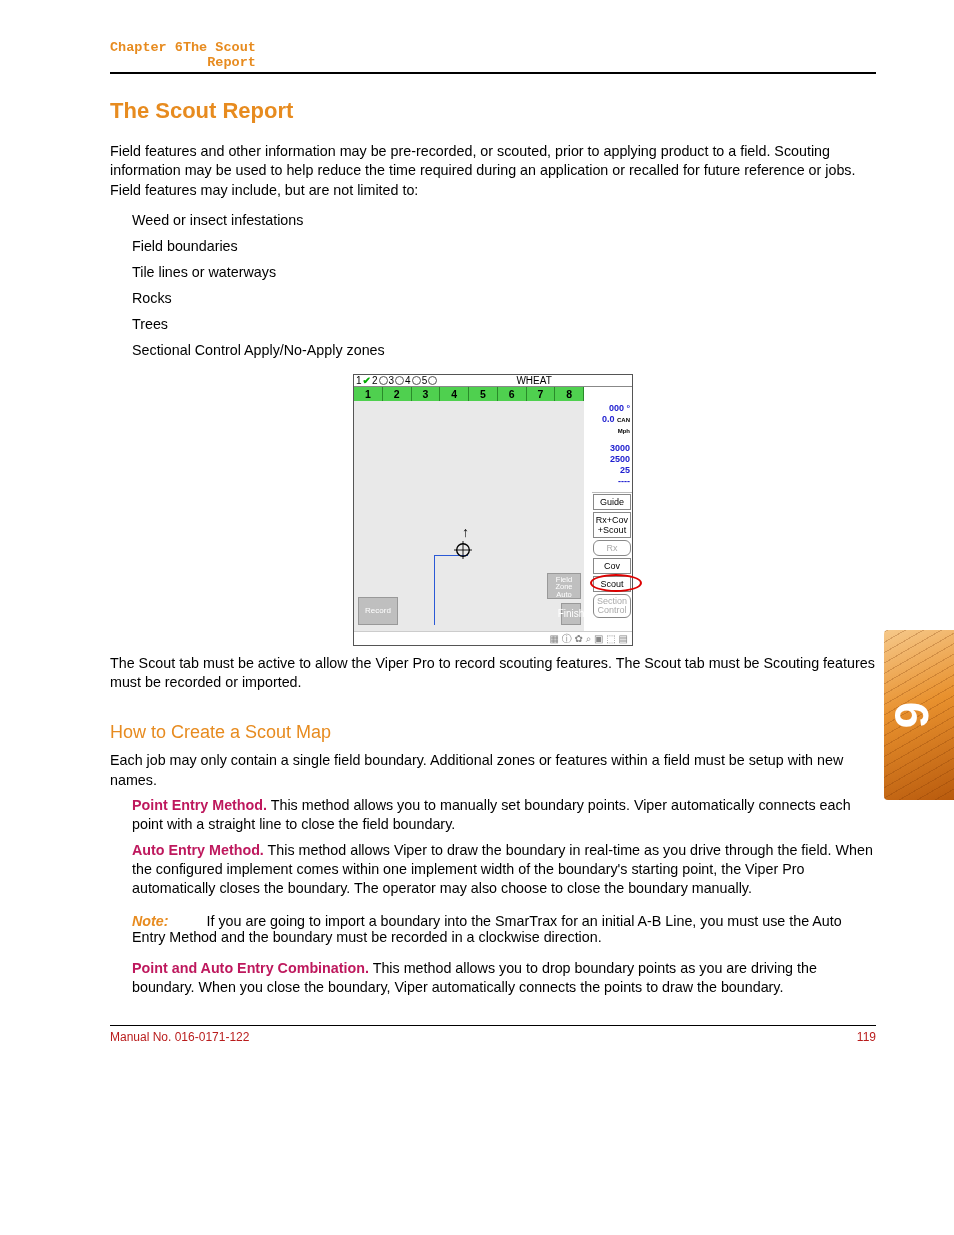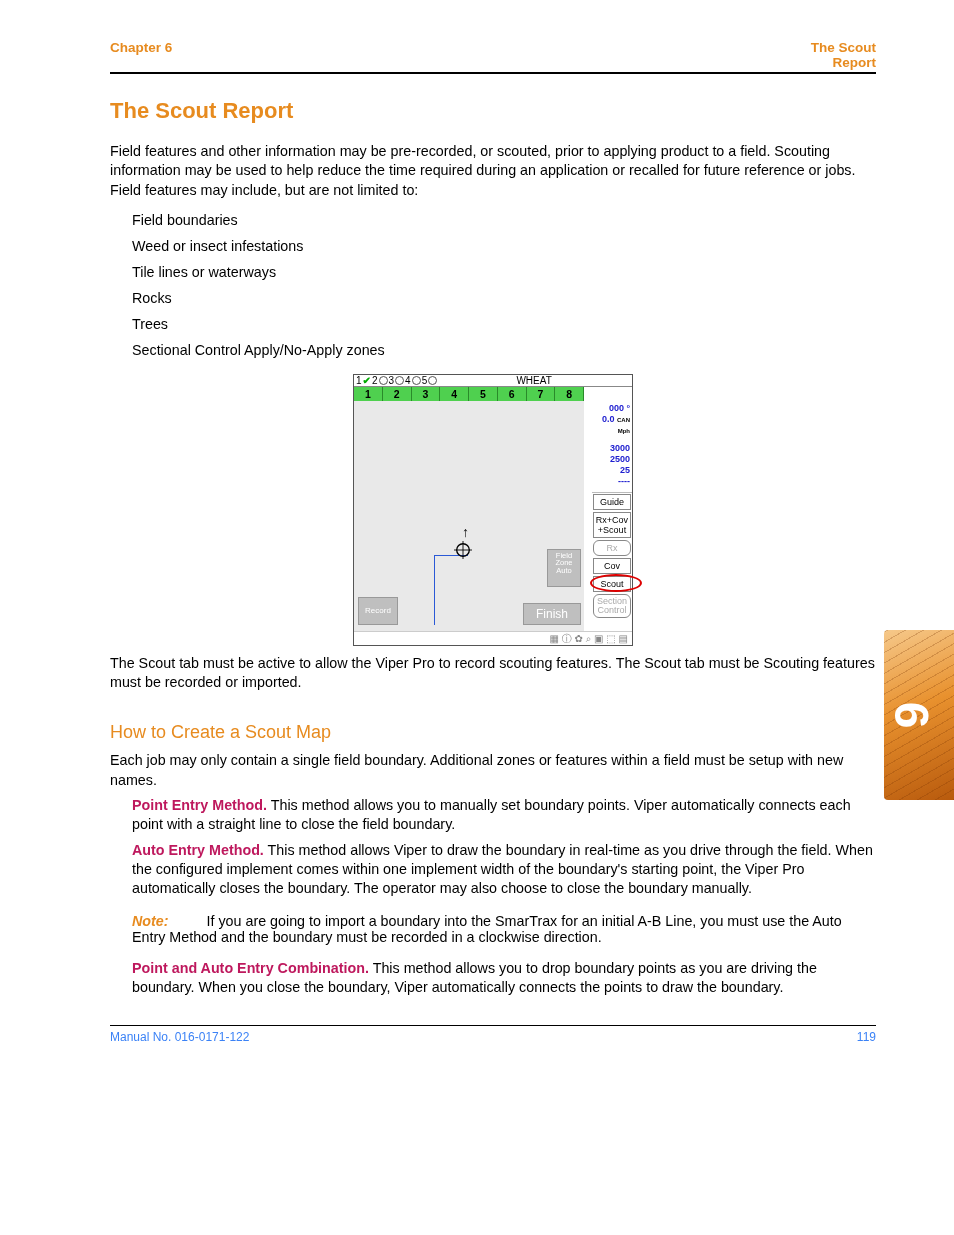--- a/index.html
+++ b/index.html
@@ -7,25 +7,26 @@
     font-family: Arial, Helvetica, sans-serif;
     font-size: 14.3px;
     color: #000;
     background: #fff;
     width: 954px;
     position: relative;
   }
   .page { padding: 40px 78px 40px 110px; }
   .chapter-hdr {
     display: flex;
-    justify-content: space-between;
+    justify-content: flex-start;
     align-items: baseline;
     border-bottom: 2.5px solid #000;
     padding-bottom: 2px;
     margin-bottom: 24px;
+    font-family: Liberation Mono, monospace;
   }
   .chapter-hdr .left { font-size: 13.5px; font-weight: bold; color: #E78B1F; }
   .chapter-hdr .right { font-size: 13.5px; font-weight: bold; color: #E78B1F; text-align: right; }
   h1.section { font-size: 22px; font-weight: bold; color: #E78B1F; margin: 14px 0 18px; }
   p { line-height: 1.35; margin: 6px 0; }
   ul.feat { list-style: none; margin: 12px 0 16px 22px; }
   ul.feat li { margin: 10px 0; }
   .screenshot-wrap { text-align: center; margin: 4px 0 8px; }
   .screenshot {
     display: inline-block;
@@ -52,32 +53,32 @@
   .ss-sections span { flex:1; text-align:center; border-right:1px solid #2a8a2a; padding:1px 0; }
   .ss-body { display:flex; height:230px; }
   .ss-map { flex:1; background:#e9e9e9; position:relative; }
   .ss-side { width:48px; display:flex; flex-direction:column; font-size:9px;padding-left:8px; }
   .ss-side .top { padding:2px 2px 4px; color:#2020d0; font-weight:bold; text-align:right; line-height:1.25; border-bottom:1px solid #bbb;}
   .ss-btn { border:1px solid #888; background:#fff; margin:1px; padding:2px 0; text-align:center; font-size:9px; color:#000;}
   .ss-btn.scout { position:relative; }
   .oval { position:absolute; left:-4px; top:-3px; width:52px; height:18px; border:2px solid #d00; border-radius:50%; pointer-events:none;}
   .ss-side .faded { color:#aaa;border-radius:6px;}
   .ss-map .record { position:absolute; left:4px; bottom:6px; width:40px; height:28px; background:#bfbfbf; border:1px solid #999; color:#fff; font-size:8px; display:flex; align-items:center; justify-content:center;margin-top:26px;}
-  .ss-map .fz { position:absolute; right:3px; bottom:44px; width:34px; height:38px; background:#bfbfbf; border:1px solid #999; color:#fff; font-size:7.5px; text-align:center; line-height:1;}
-  .ss-map .finish { position:absolute; right:3px; bottom:6px; width:58px; height:22px; background:#bfbfbf; border:1px solid #999; color:#fff; font-size:12px; display:flex; align-items:center; justify-content:center;}
+  .ss-map .fz { position:absolute; right:3px; bottom:32px; width:34px; height:26px; background:#bfbfbf; border:1px solid #999; color:#fff; font-size:7.5px; text-align:center; line-height:1;}
+  .ss-map .finish { position:absolute; right:3px; bottom:6px; width:20px; height:22px; background:#bfbfbf; border:1px solid #999; color:#fff; font-size:10px; display:flex; align-items:center; justify-content:center;}
   .ss-map .path1 { position:absolute; left:80px; bottom:6px; width:34px; height:70px; border-left:1.5px solid #2a59d6; border-top:1.5px solid #2a59d6;}
   .ss-map .vehicle { position:absolute; left:100px; top:140px; width:18px; height:18px; }
   .ss-map .arrow { position:absolute; left:108px; top:123px; font-size:14px; }
   .ss-icons { height:14px; border-top:1px solid #ccc; font-size:10px; text-align:right; padding-right:4px; color:#888;}
   h2.sub { font-size: 18px; font-weight: normal; color: #E78B1F; margin: 30px 0 8px; }
   .hang { margin-left: 22px; }
   .runin { font-weight: bold; color: #be185d; }
   .note-wrap { margin:14px 0 14px 22px; }
   .note-label { font-style: italic; color:#E78B1F; font-weight:bold; display:inline; }
-  .footer { border-top: 1.5px solid #000; margin-top: 28px; padding-top:4px; display:flex; justify-content:space-between; font-size:12px; color:#3b82f6;}
+  .footer { border-top: 1.5px solid #000; margin-top: 28px; padding-top:4px; display:flex; justify-content:space-between; font-size:12px; color:#b91c1c;}
   .vtab {
     position: absolute;
     right: 0; top: 630px;
     width: 70px; height: 170px;
     background: linear-gradient(160deg, #f6c98b 0%, #e8912e 45%, #b85a0d 100%);
     border-top-left-radius: 4px;
     border-bottom-left-radius: 4px;
     overflow: hidden;
   }
   .vtab::before {
@@ -102,22 +103,22 @@
     <div class="left">Chapter 6</div>
     <div class="right" style="white-space:pre;">The Scout
 Report</div>
   </div>
 
   <h1 class="section">The Scout Report</h1>
 
   <p>Field features and other information may be pre-recorded, or scouted, prior to applying product to a field. Scouting information may be used to help reduce the time required during an application or recalled for future reference or jobs. Field features may include, but are not limited to:</p>
 
   <ul class="feat">
+    <li>Weed or insect infestations</li>
     <li>Field boundaries</li>
-    <li>Weed or insect infestations</li>
     <li>Tile lines or waterways</li>
     <li>Rocks</li>
     <li>Trees</li>
     <li>Sectional Control Apply/No-Apply zones</li>
   </ul>
 
   <div class="screenshot-wrap">
     <div class="screenshot">
       <div class="ss-top">
         <span class="ss-radio">

